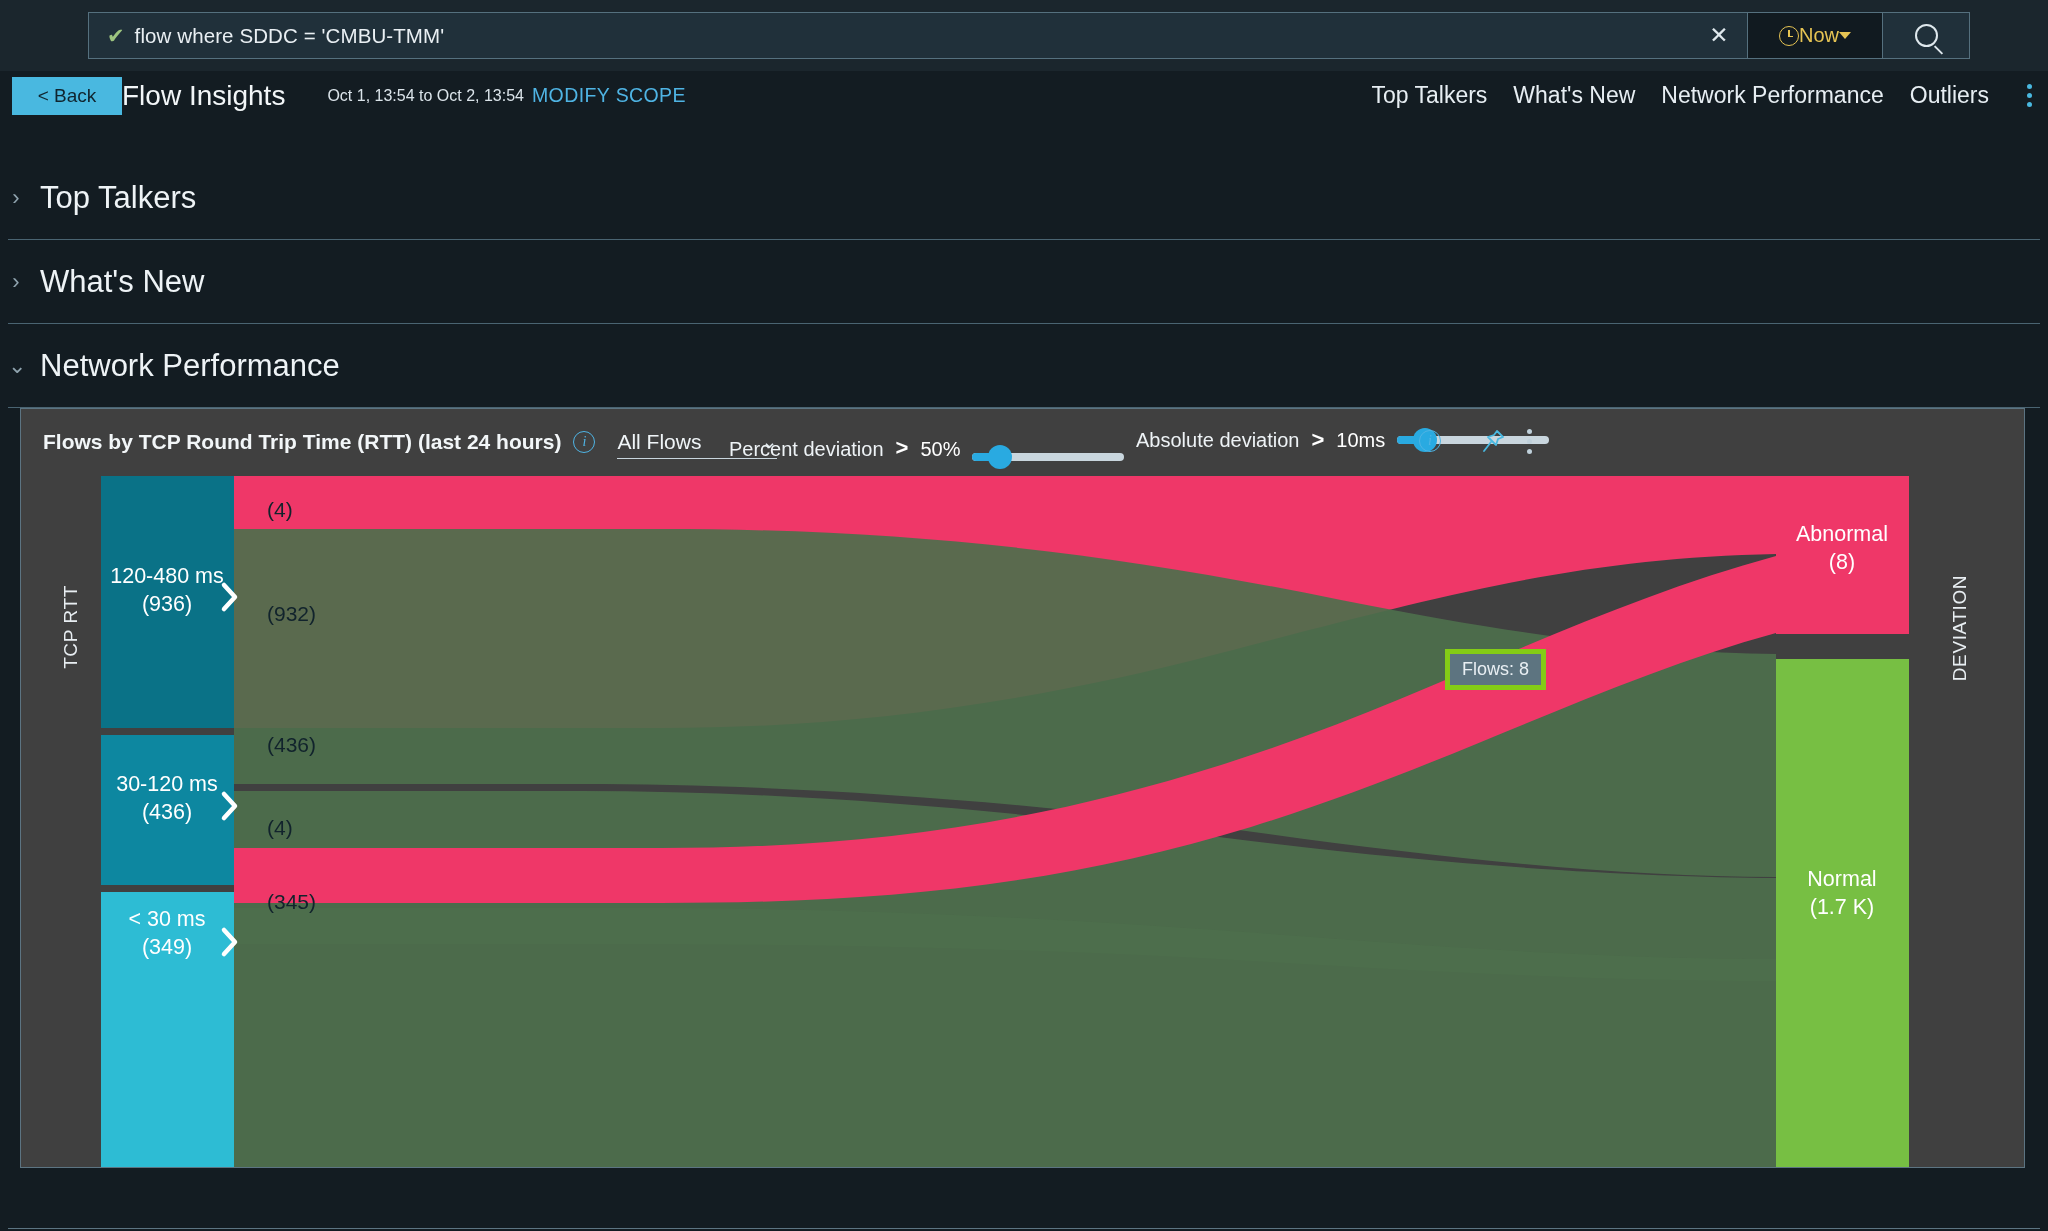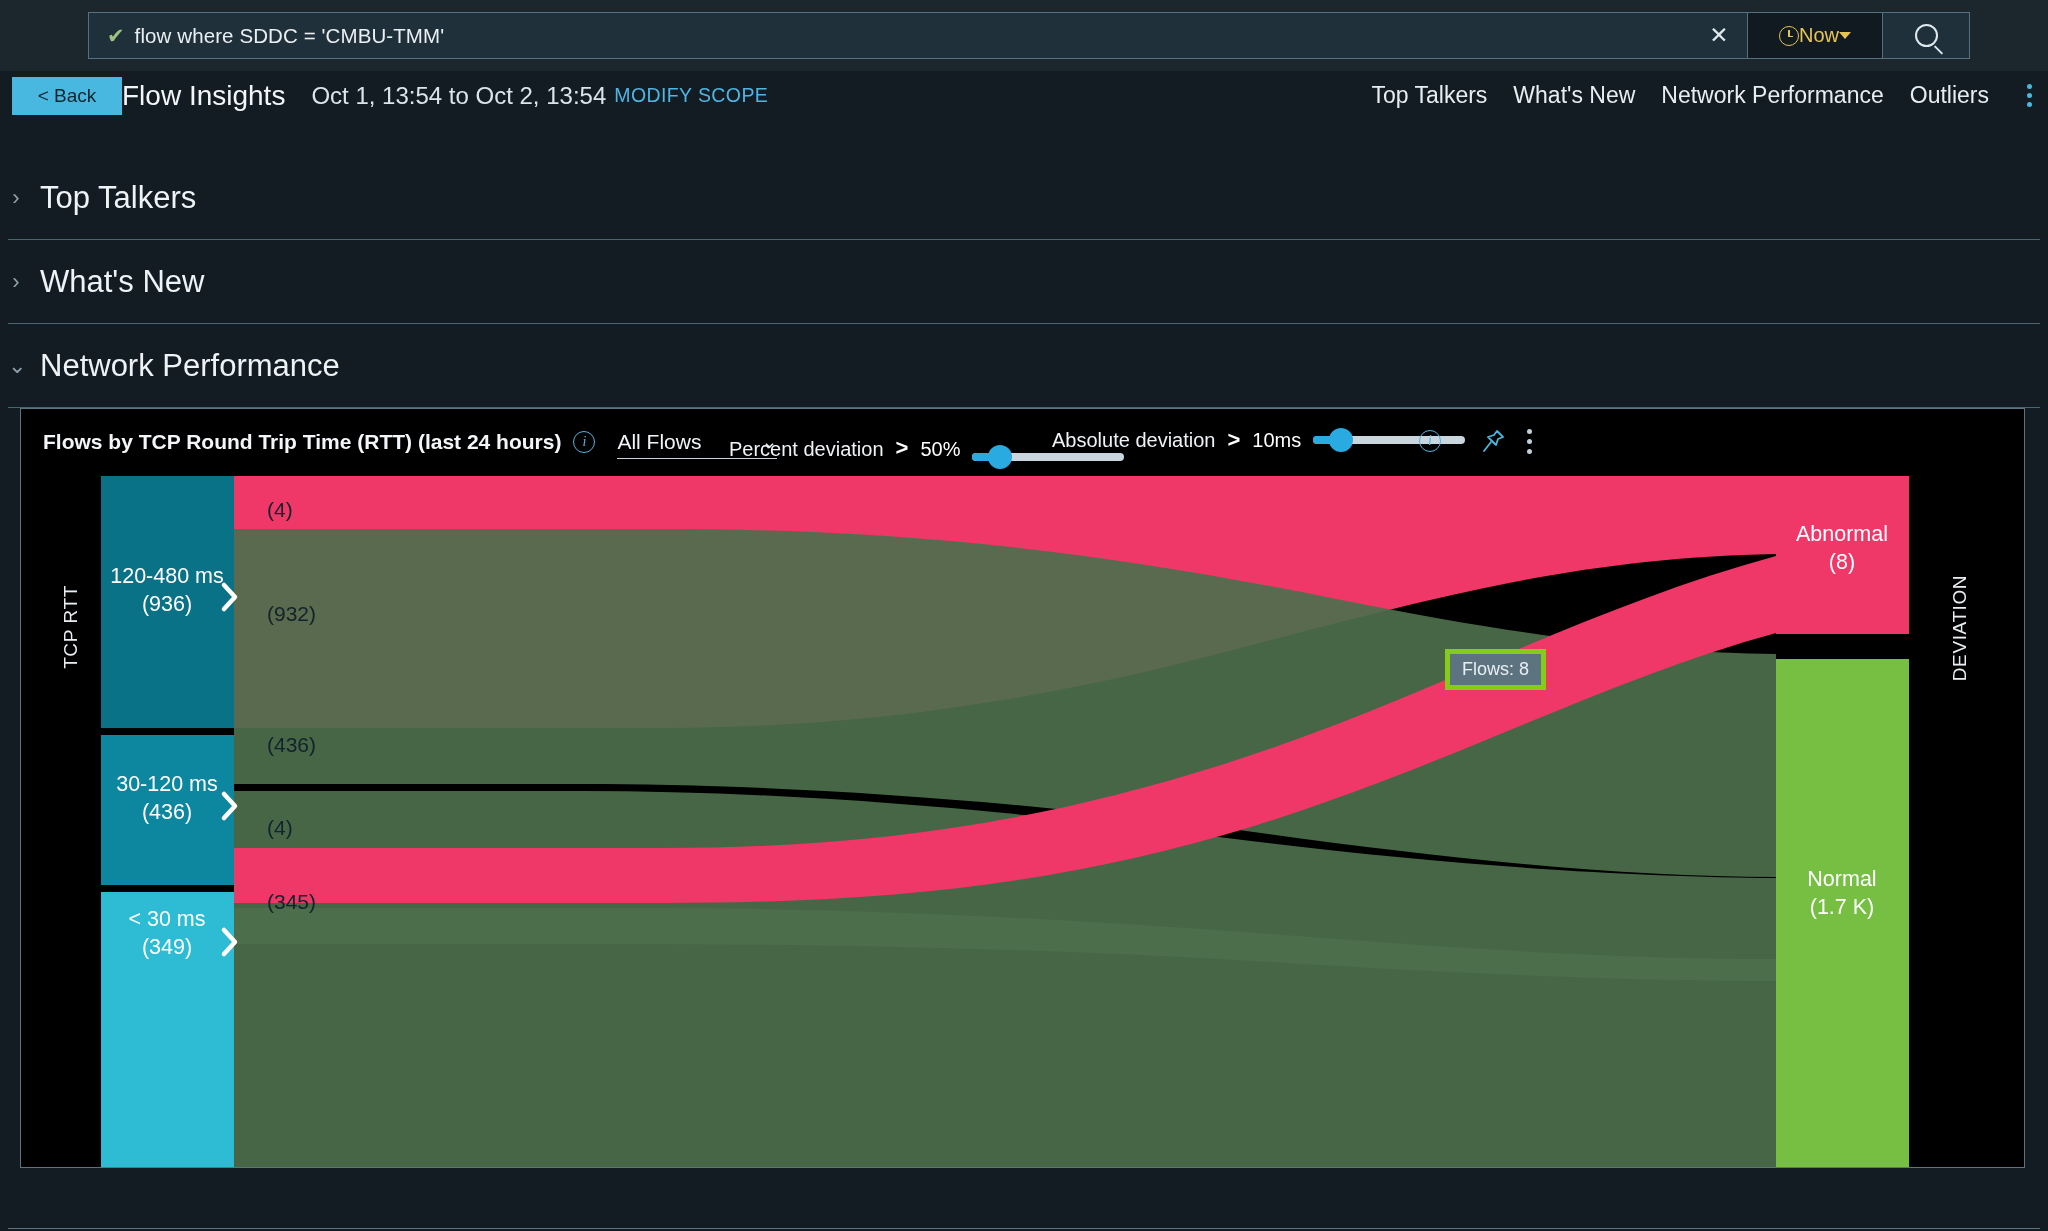--- a/index.html
+++ b/index.html
@@ -62,21 +62,21 @@
     position: absolute; left: 0; top: 71px; width: 2048px; height: 49px;
     background: #131c22;
     display: flex; align-items: center;
   }
   #back-btn {
     margin-left: 12px; width: 110px; height: 38px; background: #49b8e0; color: #10242e;
     display: flex; align-items: center; justify-content: center;
     font-size: 19px; cursor: pointer;
   }
   #page-title { font-size: 28px; color: #f2f6f8; font-weight: 400; }
-  #daterange { margin-left: 26px; font-size: 24px; color: #dbe4ea; }
+  #daterange { margin-left: 42px; font-size: 16px; color: #dbe4ea; }
   #modify-scope { margin-left: 8px; font-size: 19.5px; color: #4fb4e4; letter-spacing: .4px; cursor: pointer; }
   #nav { margin-left: auto; display: flex; align-items: center; gap: 26px; padding-right: 12px; }
   .nav-item { font-size: 23px; color: #e7eef3; cursor: pointer; white-space: nowrap; }
   #kebab-top { display: flex; flex-direction: column; gap: 4px; margin-left: 8px; cursor: pointer; padding: 4px; }
   #kebab-top span { width: 5px; height: 5px; background: #49b8e0; border-radius: 50%; display: block; }
 
   
   .acc {
     position: absolute; left: 8px; width: 2032px;
     display: flex; align-items: center; gap: 16px;
@@ -85,21 +85,21 @@
   .acc-chev { color: #8fa3ae; font-size: 22px; width: 16px; text-align: center; }
   .acc-label { font-size: 31px; font-weight: 300; color: #eef3f6; }
 
   #sec-top-talkers { top: 156px; height: 84px; }
   #sec-whats-new   { top: 240px; height: 84px; }
   #sec-netperf     { top: 324px; height: 84px; }
 
   
   #panel {
     position: absolute; left: 20px; top: 408px; width: 2005px; height: 760px;
-    background: #000000; border: 1px solid #5c7482;
+    background: #404040; border: 1px solid #5c7482;
   }
   #panel-head { position: absolute; left: 0; top: 0; width: 100%; height: 66px; display: flex; align-items: center; }
   #panel-title { margin-left: 22px; font-size: 21px; font-weight: bold; color: #f2f6f8; white-space: nowrap; }
   .info-ic {
     width: 22px; height: 22px; border: 1.6px solid #4fb4e4; border-radius: 50%;
     color: #4fb4e4; font-size: 14px; font-style: italic; font-family: "Liberation Serif", serif;
     display: inline-flex; align-items: center; justify-content: center; flex: none; cursor: pointer;
   }
   #title-info { margin-left: 12px; }
   #flow-select {
@@ -111,21 +111,21 @@
 
   .slider-group { display: flex; align-items: center; gap: 12px; }
   .sl-label { font-size: 20px; color: #eef3f6; white-space: nowrap; }
   .gt { font-size: 22px; font-weight: bold; color: #ffffff; }
   .sl-val { font-size: 20px; font-weight: normal; color: #ffffff; }
   .slider { position: relative; width: 152px; height: 8px; background: #c9d6de; border-radius: 4px; }
   .slider .fill { position: absolute; left: 0; top: 0; height: 100%; background: #29aae1; border-radius: 4px; }
   .slider .knob { position: absolute; top: 50%; transform: translate(-50%, -50%);
     width: 24px; height: 24px; background: #29aae1; border-radius: 50%; cursor: pointer; }
   #pct-group { position: absolute; left: 708px; top: 26px; align-items: flex-end; }
-  #abs-group { position: absolute; left: 1031px; top: 18px; }
+  #abs-group { position: absolute; left: 1115px; top: 18px; }
   #dev-info { position: absolute; left: 1398px; top: 21px; }
   #pin-btn { position: absolute; left: 1458px; top: 18px; cursor: pointer; }
   #kebab-panel { position: absolute; left: 1500px; top: 16px; display: flex; flex-direction: column;
     gap: 5px; cursor: pointer; padding: 4px 6px; }
   #kebab-panel span { width: 5px; height: 5px; background: #bfd0da; border-radius: 50%; display: block; }
 
   
   #sankey { position: absolute; left: 0; top: 66px; width: 100%; height: 694px; }
   #sankey svg { display: block; }
   .axis-label { font-size: 19px; fill: #e8eef2; letter-spacing: .6px; }

